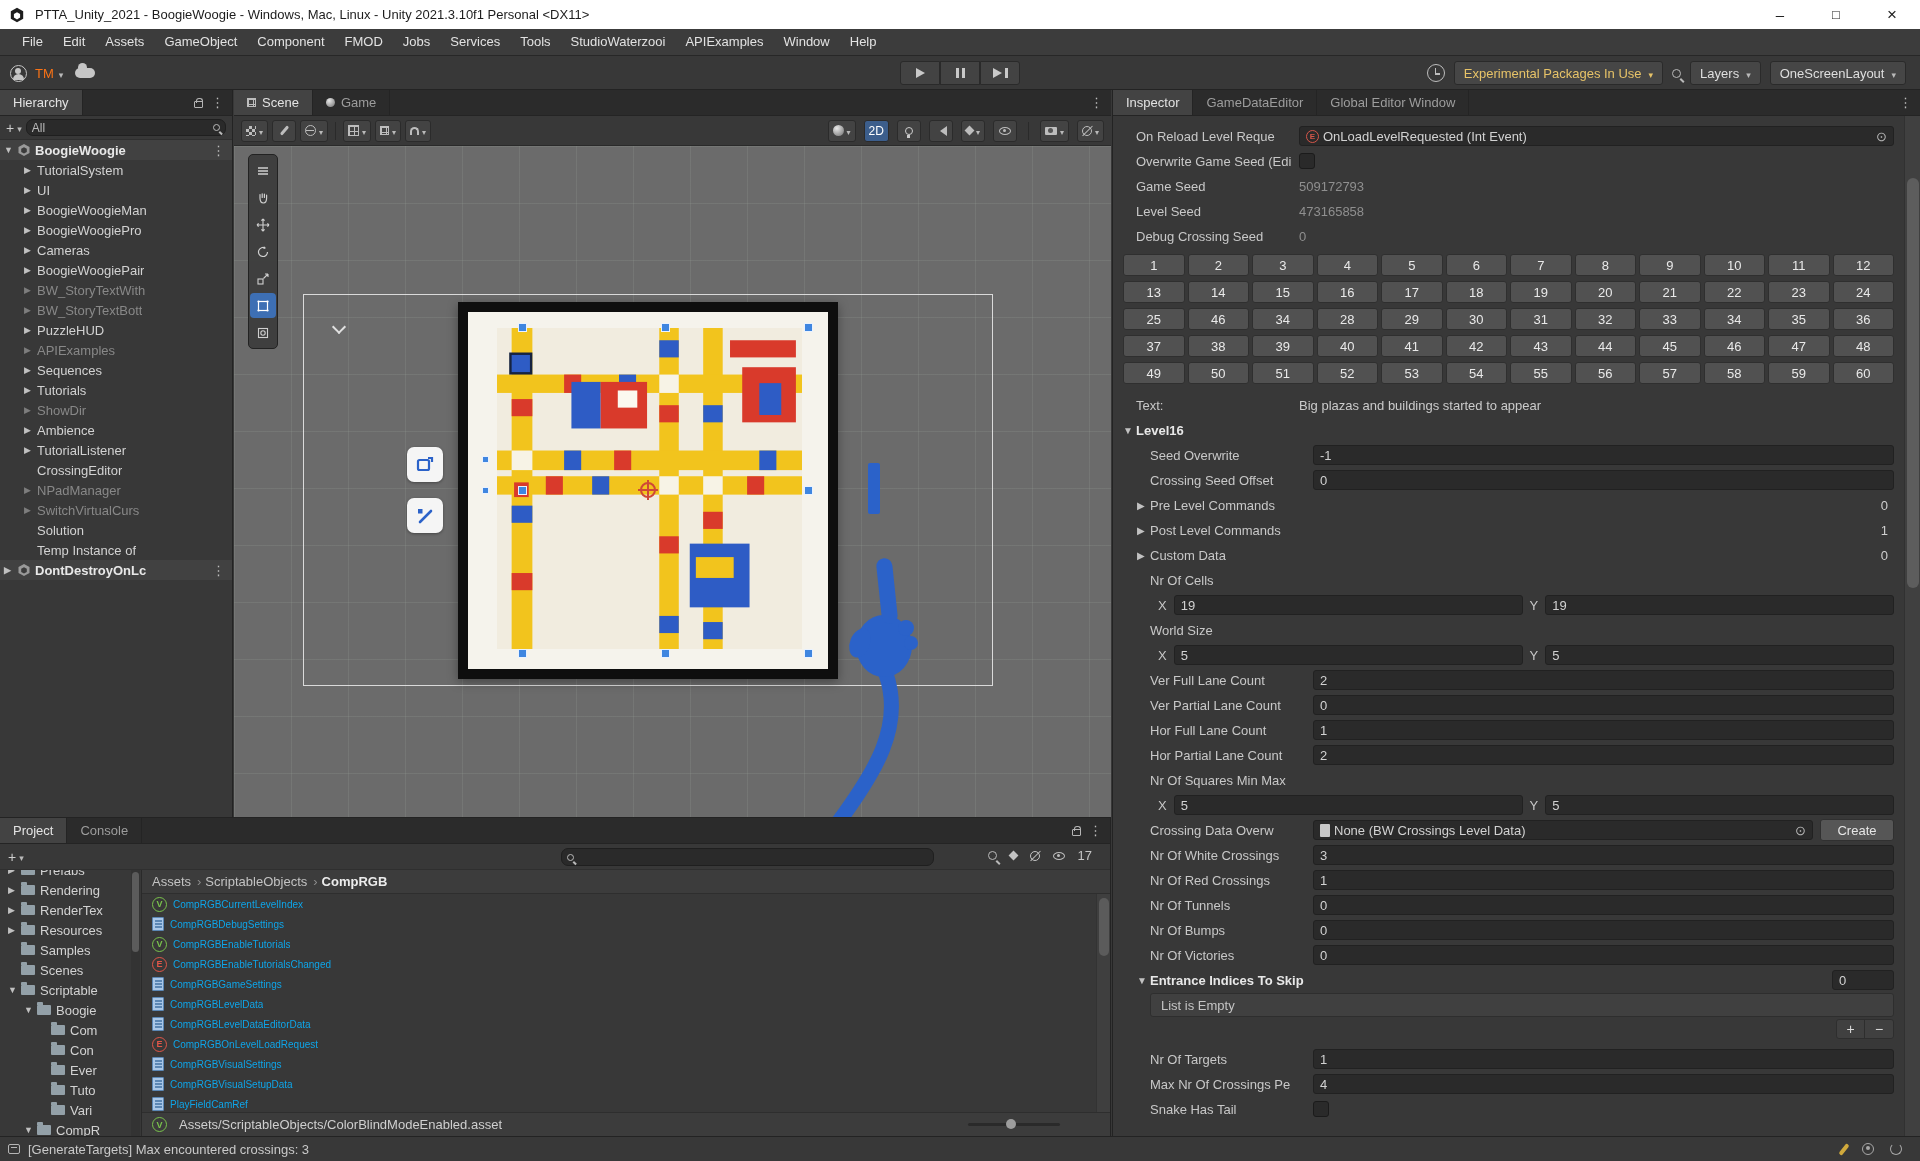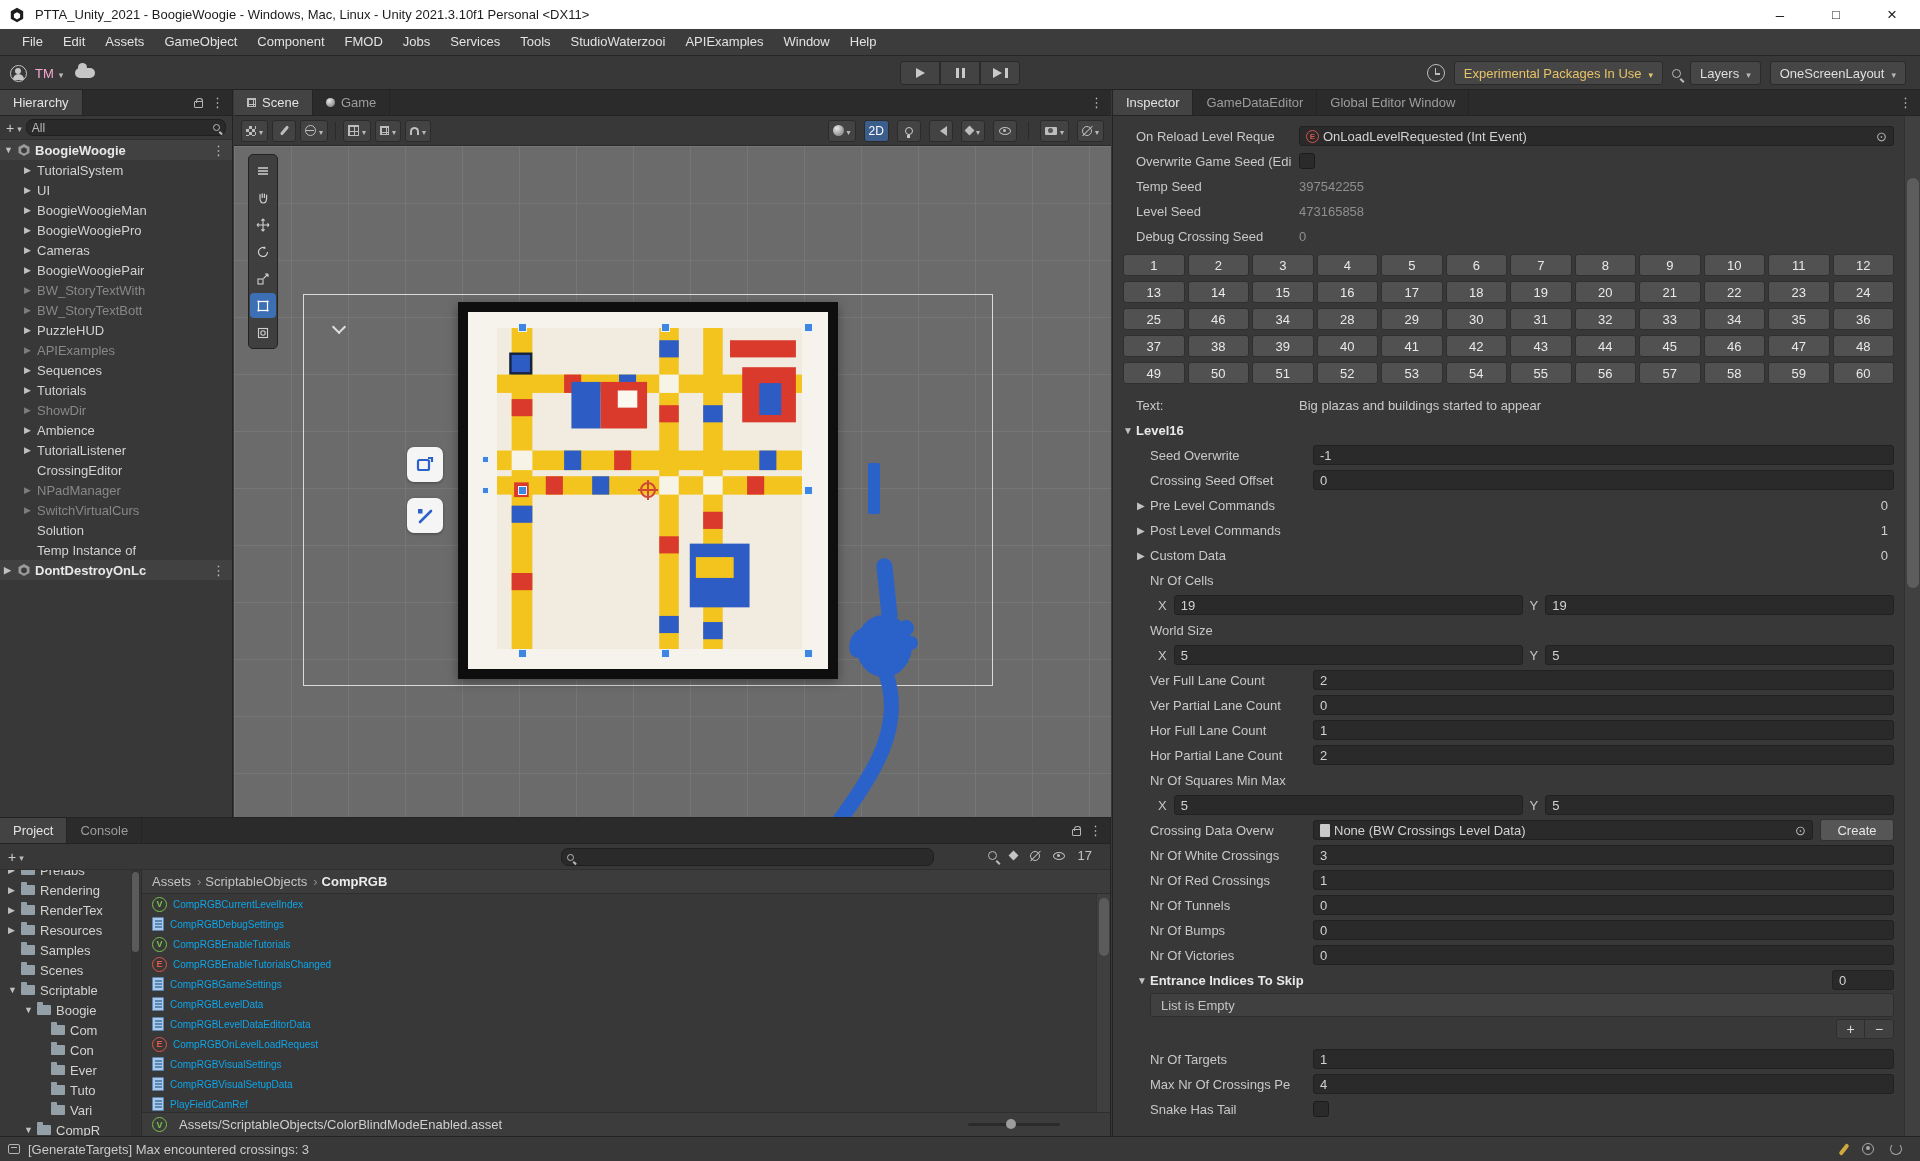--- a/index.html
+++ b/index.html
@@ -20,21 +20,21 @@
   
   .menubar{position:absolute;left:0;top:29px;width:100%;height:27px;background:#3c3c3c;border-bottom:1px solid #272727;display:flex;align-items:center;padding-left:12px}
   .menu-item{padding:0 10px;line-height:26px;color:#e2e2e2;font-size:13px}
 
   
   .toolbar{position:absolute;left:0;top:56px;width:100%;height:34px;background:#383838;border-bottom:1px solid #232323}
   .tb-left{position:absolute;left:10px;top:0;height:34px;display:flex;align-items:center;gap:8px}
   .person{width:17px;height:17px;border:1.4px solid #c6c6c6;border-radius:50%;position:relative}
   .person::before{content:"";position:absolute;left:4.2px;top:2px;width:6px;height:6px;border-radius:50%;background:#c6c6c6}
   .person::after{content:"";position:absolute;left:1.6px;top:8.6px;width:11px;height:6px;border-radius:6px 6px 0 0;background:#c6c6c6}
-  .tb-account{display:flex;align-items:center;gap:5px;color:#f9a8d4}
+  .tb-account{display:flex;align-items:center;gap:5px;color:#f97316}
   .cloud{width:20px;height:10px;background:#c6c6c6;border-radius:10px;position:relative;margin-left:4px}
   .cloud::before{content:"";position:absolute;left:3px;top:-5px;width:9px;height:9px;border-radius:50%;background:#c6c6c6}
   .tb-center{position:absolute;left:50%;top:5px;transform:translateX(-50%);display:flex}
   .play-btn{width:40px;height:24px;background:#434343;border:1px solid #2a2a2a;display:flex;align-items:center;justify-content:center}
   .play-btn:first-child{border-radius:3px 0 0 3px}
   .play-btn:last-child{border-radius:0 3px 3px 0}
   .tri{width:0;height:0;border-top:5px solid transparent;border-bottom:5px solid transparent;border-left:9px solid #c9c9c9}
   .pause-bars{display:flex;gap:3px}
   .pause-bars i{display:block;width:3px;height:10px;background:#c9c9c9}
   .step-bar{width:3px;height:10px;background:#c9c9c9;margin-left:3px}
@@ -906,23 +906,23 @@
           <div class="irow" data-kind="check">
             <span class="fold-a"></span>
             <span class="ilabel">Overwrite Game Seed (Edi</span>
 
             <span class="ctl ctl-check"></span>
 
           </div>
 
           <div class="irow" data-kind="plain">
             <span class="fold-a"></span>
-            <span class="ilabel">Temp Seed</span>
-
-            <span class="ctl ctl-plain">397542255</span>
+            <span class="ilabel">Game Seed</span>
+
+            <span class="ctl ctl-plain">509172793</span>
 
           </div>
 
           <div class="irow" data-kind="plain">
             <span class="fold-a"></span>
             <span class="ilabel">Level Seed</span>
 
             <span class="ctl ctl-plain">473165858</span>
 
           </div>

